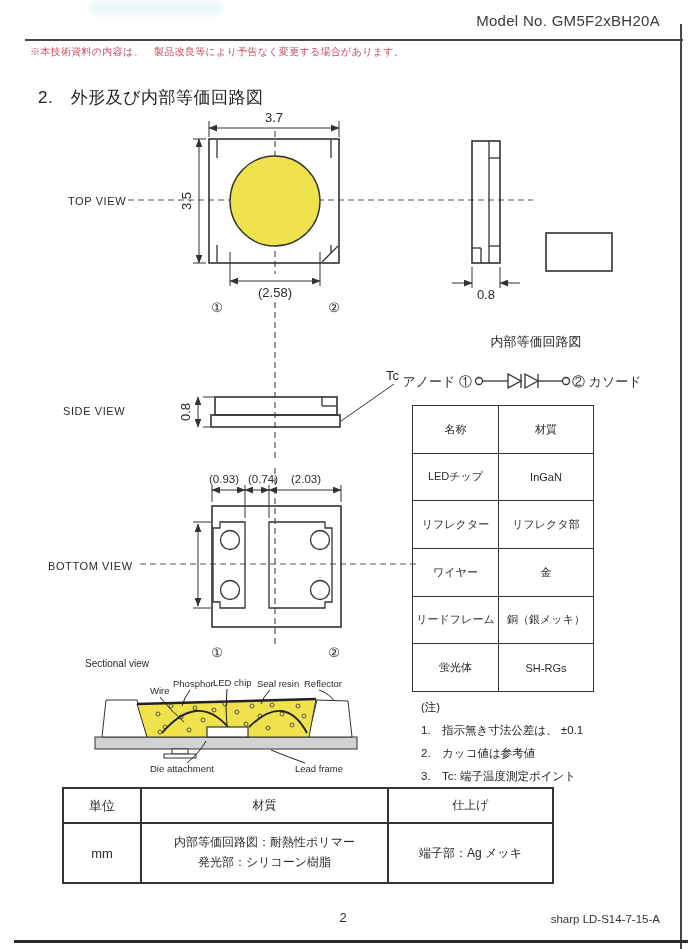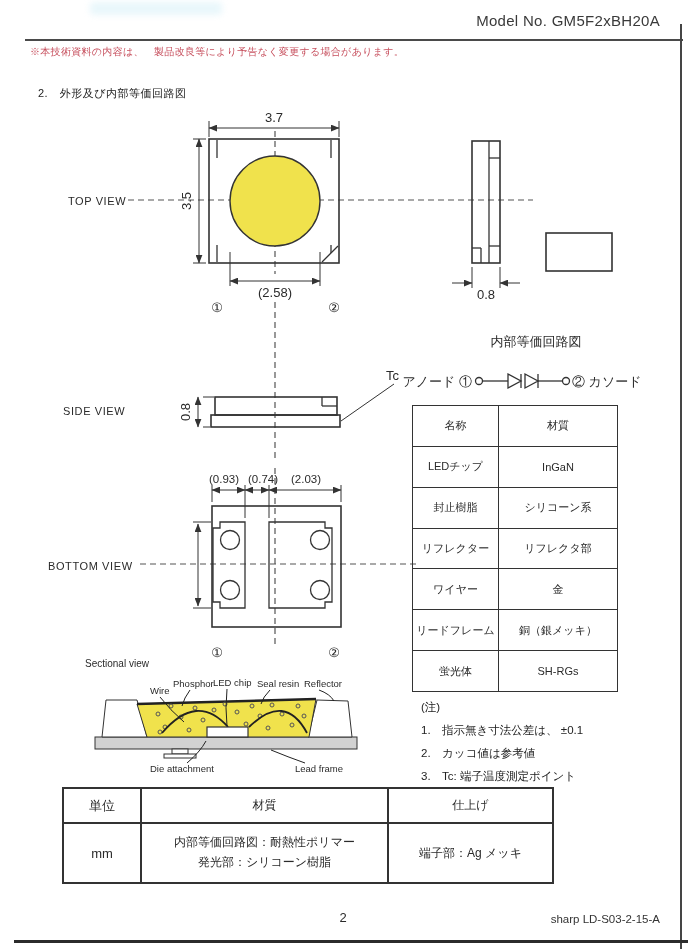--- a/index.html
+++ b/index.html
@@ -3,39 +3,39 @@
 <meta charset="utf-8">
 <style>
   html,body{margin:0;padding:0;background:#e8e8e8;}
   .page{position:relative;width:688px;height:949px;background:#ffffff;overflow:hidden;
         font-family:"Liberation Sans", sans-serif;color:#2a2a2a;}
   .abs{position:absolute;}
   .watermark{left:90px;top:2px;width:132px;height:13px;background:rgba(175,225,242,.28);filter:blur(3px);border-radius:4px;}
   .model-no{right:28px;top:12px;font-size:15px;color:#3a3a3a;letter-spacing:.3px;}
   .header-rule{left:25px;top:39px;width:658px;height:2px;background:#4a4a4a;}
   .notice{left:30px;top:45px;font-size:10px;color:#C7505E;letter-spacing:.3px;}
-  .section-title{left:38px;top:86px;font-size:11px;color:#222;letter-spacing:.5px;}
+  .section-title{left:38px;top:86px;font-size:17px;color:#222;letter-spacing:.5px;}
   .drawing{left:0;top:0;}
   .drawing text{font-family:"Liberation Sans", sans-serif;fill:#2a2a2a;}
   .dim{font-size:13px;}
   .dim-sm{font-size:11.5px;}
   .vlabel{font-size:11px;letter-spacing:.6px;fill:#333;}
   .pin{font-size:13px;}
   .jp{font-size:13px;}
   .jp-title{font-size:13px;}
   .sec-title{font-size:10px;}
   .sec-label{font-size:9.5px;}
   .ln{stroke:#333;stroke-width:1.3;fill:none;}
   .ln2{stroke:#333;stroke-width:1.6;fill:none;}
   .dl{stroke:#333;stroke-width:1;fill:none;}
   .cl{stroke:#555;stroke-width:1.2;stroke-dasharray:6 4;fill:none;}
   .dot{stroke:#555;stroke-width:1;fill:none;}
   .leader{stroke:#222;stroke-width:1;fill:none;}
   .wire{stroke:#222;stroke-width:1.8;fill:none;}
-  table.mat{position:absolute;left:412px;top:405px;width:206px;height:287px;border-collapse:collapse;table-layout:fixed;}
+  table.mat{position:absolute;left:412px;top:405px;width:182px;height:287px;border-collapse:collapse;table-layout:fixed;}
   table.mat td{border:1px solid #333;text-align:center;vertical-align:middle;font-size:11px;height:35px;padding:0;}
   table.mat td.c1{width:85px;}
   table.spec{position:absolute;left:62px;top:787px;width:492px;border-collapse:collapse;table-layout:fixed;}
   table.spec td{border:2px solid #333;text-align:center;vertical-align:middle;font-size:12px;padding:0;}
   table.spec .hrow td{height:33px;}
   table.spec .brow td{height:58px;}
   table.spec td.c1{width:76px;font-size:13px;}
   table.spec td.c2{width:245px;line-height:1.65;}
   .notes{left:421px;top:696px;width:255px;font-size:11.5px;line-height:23px;color:#222;}
   .page-num{left:330px;top:910px;width:26px;text-align:center;font-size:13px;}
@@ -219,24 +219,20 @@
     <tbody>
       <tr>
         <td class="c1">名称</td>
         <td>材質</td>
       </tr>
       <tr>
         <td class="c1">LEDチップ</td>
         <td>InGaN</td>
       </tr>
       <tr>
-        <td class="c1">封止樹脂</td>
-        <td>シリコーン系</td>
-      </tr>
-      <tr>
         <td class="c1">リフレクター</td>
         <td>リフレクタ部</td>
       </tr>
       <tr>
         <td class="c1">ワイヤー</td>
         <td>金</td>
       </tr>
       <tr>
         <td class="c1">リードフレーム</td>
         <td>銅（銀メッキ）</td>
@@ -267,17 +263,17 @@
         <td class="c2">
           <div>内部等価回路図：耐熱性ポリマー</div>
           <div>発光部：シリコーン樹脂</div>
         </td>
         <td>端子部：Ag メッキ</td>
       </tr>
     </tbody>
   </table>
 
   <div class="abs page-num">2</div>
-  <div class="abs doc-code">sharp LD-S03-2-15-A</div>
+  <div class="abs doc-code">sharp LD-S14-7-15-A</div>
 
   <div class="abs scan-right"></div>
   <div class="abs scan-bottom"></div>
 </div>
 
 </body></html>

